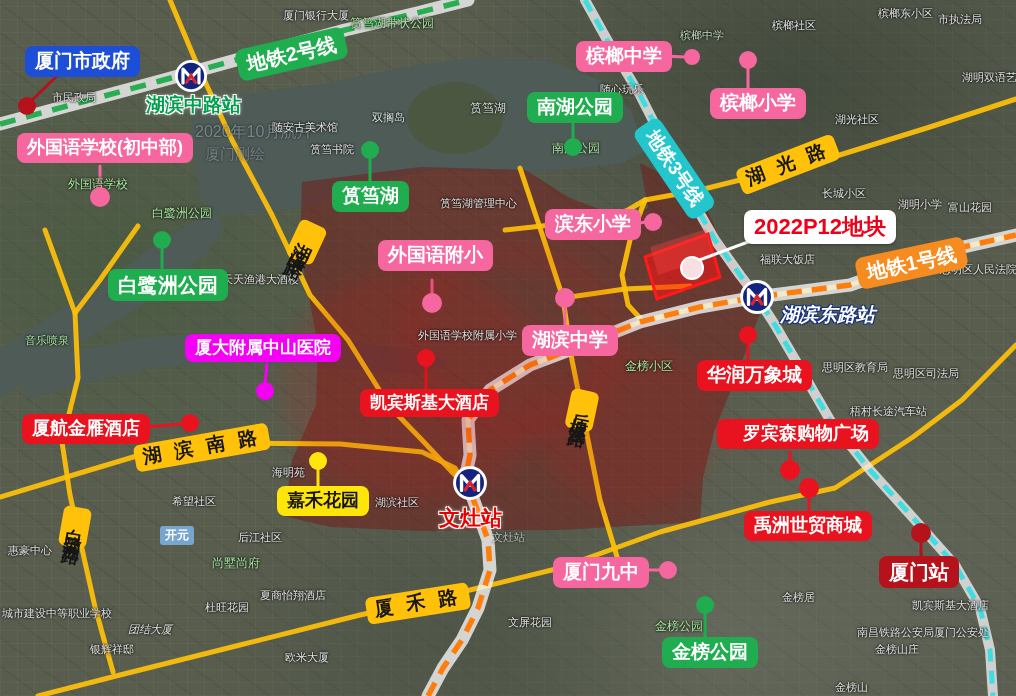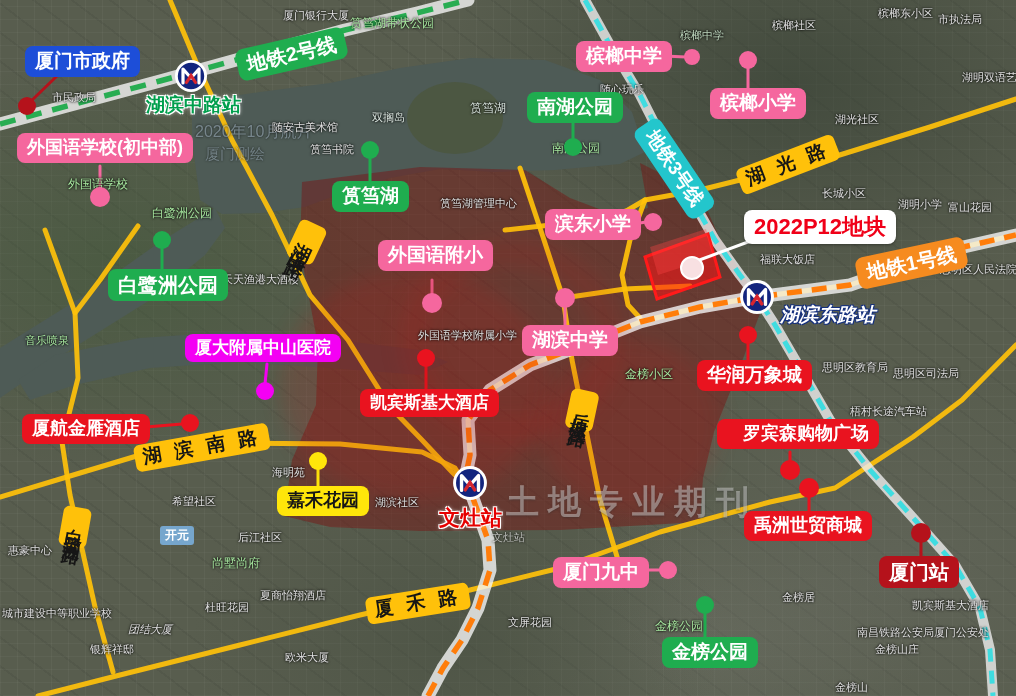--- a/index.html
+++ b/index.html
@@ -83,21 +83,20 @@
       <line x1="318" y1="486" x2="318" y2="469" stroke="#FFE60A" stroke-width="3" stroke-linecap="round"></line>
       <line x1="790" y1="452" x2="790" y2="462" stroke="#E9131F" stroke-width="3" stroke-linecap="round"></line>
       <line x1="809" y1="511" x2="809" y2="497" stroke="#E9131F" stroke-width="3" stroke-linecap="round"></line>
       <line x1="921" y1="556" x2="921" y2="543" stroke="#B5121B" stroke-width="3" stroke-linecap="round"></line>
       <line x1="644" y1="570" x2="660" y2="570" stroke="#F5679E" stroke-width="3" stroke-linecap="round"></line>
       <line x1="705" y1="637" x2="705" y2="613" stroke="#1FAD4F" stroke-width="3" stroke-linecap="round"></line>
     </svg>
   <div class="wm-big" style="left:280px;top:270px;width:270px;height:230px;background:rgba(190,25,25,.17);"></div>
   <div class="wm-big" style="left:540px;top:340px;width:180px;height:170px;background:rgba(190,25,25,.15);"></div>
   <div class="wm-big" style="left:400px;top:240px;width:170px;height:150px;background:transparent;border:26px solid rgba(190,25,25,.13);"></div>
-  <div class="wm-small" style="left:506px;top:480px;">土地专业期刊</div>
   <div id="gen">
       <div class="bg-label" style="left: 283px; top: 8px;">厦门银行大厦</div>
       <div class="bg-label" style="left: 350px; top: 15px; color: rgb(168, 232, 160); font-size: 12px;">筼筜湖带状公园</div>
       <div class="bg-label" style="left: 878px; top: 6px;">槟榔东小区</div>
       <div class="bg-label" style="left: 938px; top: 12px;">市执法局</div>
       <div class="bg-label" style="left: 772px; top: 18px;">槟榔社区</div>
       <div class="bg-label" style="left: 680px; top: 28px; color: rgb(191, 216, 191);">槟榔中学</div>
       <div class="bg-label" style="left: 962px; top: 70px;">湖明双语艺术</div>
       <div class="bg-label" style="left: 52px; top: 90px;">市民政局</div>
       <div class="bg-label" style="left: 372px; top: 110px; color: rgb(221, 232, 226);">双搁岛</div>
@@ -112,21 +111,21 @@
       <div class="bg-label" style="left: 152px; top: 205px; color: rgb(168, 232, 160); font-size: 12px;">白鹭洲公园</div>
       <div class="bg-label" style="left: 822px; top: 186px;">长城小区</div>
       <div class="bg-label" style="left: 898px; top: 197px;">湖明小学</div>
       <div class="bg-label" style="left: 948px; top: 200px;">富山花园</div>
       <div class="bg-label" style="left: 440px; top: 196px;">筼筜湖管理中心</div>
       <div class="bg-label" style="left: 552px; top: 140px; color: rgb(168, 232, 160); font-size: 12px;">南湖公园</div>
       <div class="bg-label" style="left: 222px; top: 272px;">天天渔港大酒楼</div>
       <div class="bg-label" style="left: 760px; top: 252px;">福联大饭店</div>
       <div class="bg-label" style="left: 940px; top: 262px;">思明区人民法院</div>
       <div class="bg-label" style="left: 418px; top: 328px;">外国语学校附属小学</div>
-      <div class="bg-label" style="left: 625px; top: 358px; color: rgb(168, 232, 160); font-size: 12px; margin-top: 8px;">金榜小区</div>
+      <div class="bg-label" style="left: 625px; top: 358px; color: rgb(168, 232, 160); font-size: 12px;">金榜小区</div>
       <div class="bg-label" style="left: 822px; top: 360px;">思明区教育局</div>
       <div class="bg-label" style="left: 893px; top: 366px;">思明区司法局</div>
       <div class="bg-label" style="left: 850px; top: 404px;">梧村长途汽车站</div>
       <div class="bg-label" style="left: 25px; top: 333px; color: rgb(168, 232, 160);">音乐喷泉</div>
       <div class="bg-label" style="left: 8px; top: 543px;">惠豪中心</div>
       <div class="bg-label" style="left: 272px; top: 465px;">海明苑</div>
       <div class="bg-label" style="left: 172px; top: 494px;">希望社区</div>
       <div class="bg-label" style="left: 238px; top: 530px;">后江社区</div>
       <div class="bg-label" style="left: 212px; top: 555px; color: rgb(168, 232, 160); font-size: 12px;">尚墅尚府</div>
       <div class="bg-label bg-badge" style="left: 160px; top: 526px; font-size: 12px;">开元</div>

